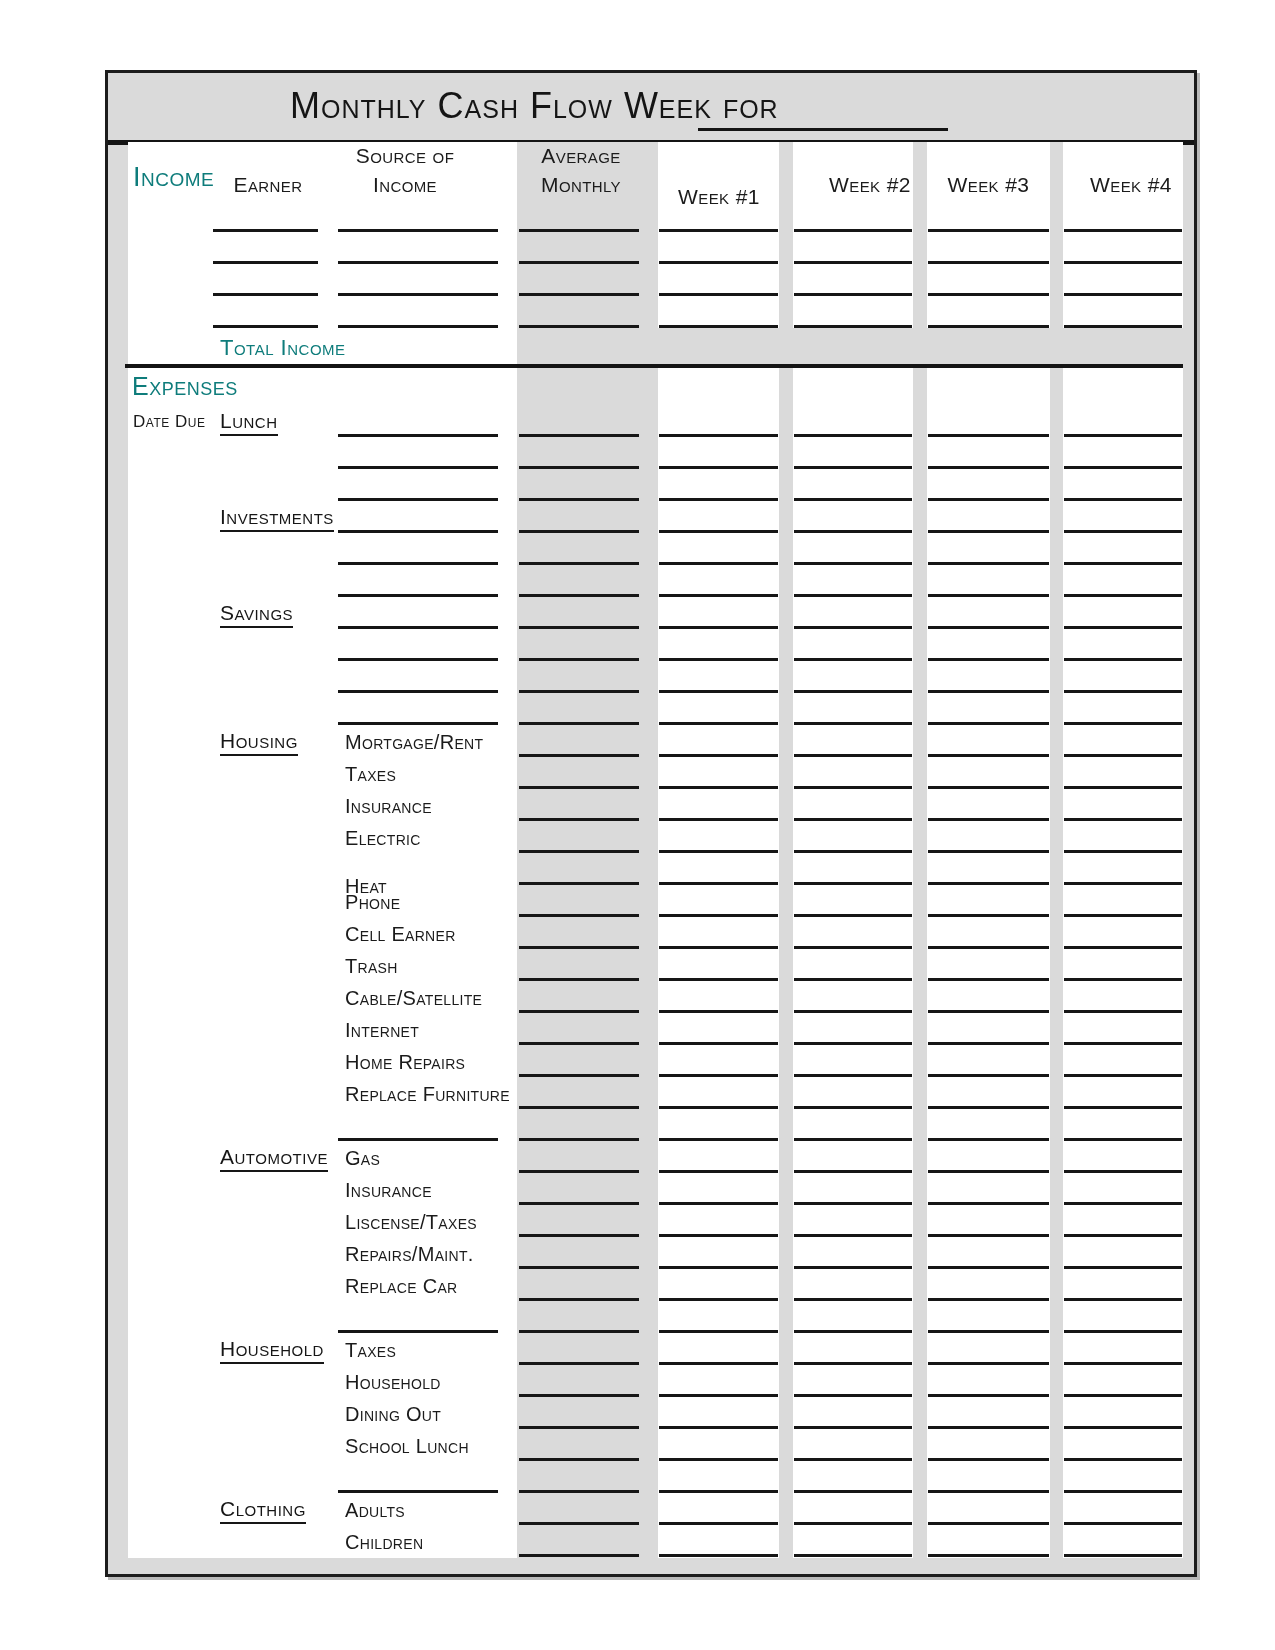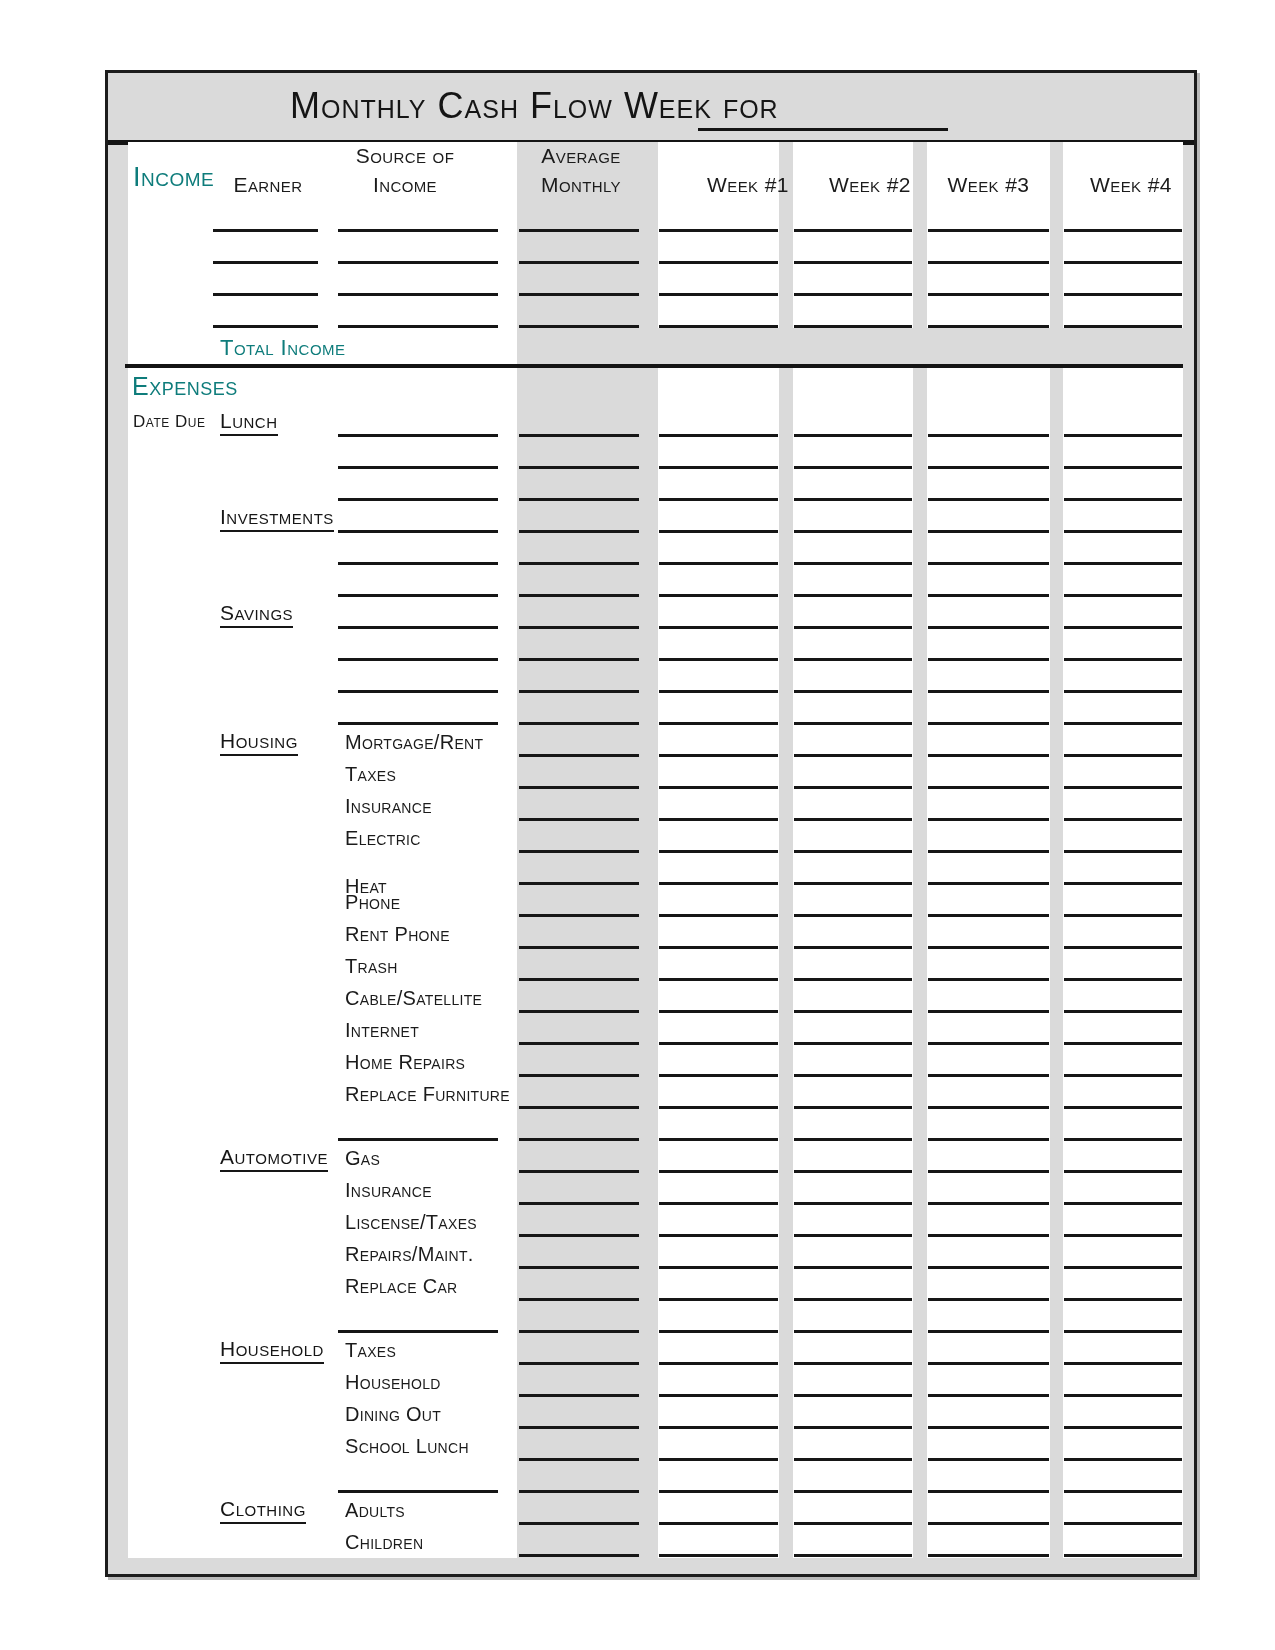--- a/index.html
+++ b/index.html
@@ -70,21 +70,21 @@
   <div class="abs col-header" style="left:330px;top:141px;width:150px;">
     <div>Source of</div>
     <div>Income</div>
   </div>
 
   <div class="abs col-header" style="left:510px;top:141px;width:142px;">
     <div>Average</div>
     <div>Monthly</div>
   </div>
 
-  <div class="abs week-header" style="left:658px;top:171px;width:122px;margin-left:29px;">Week #1</div>
+  <div class="abs week-header" style="left:658px;top:183px;width:122px;">Week #1</div>
   <div class="abs week-header" style="left:793px;top:171px;width:120px;padding-left:17px;">Week #2</div>
   <div class="abs week-header" style="left:927px;top:171px;width:123px;">Week #3</div>
   <div class="abs week-header" style="left:1063px;top:171px;width:136px;">Week #4</div>
 
   <div class="abs total-income teal">Total Income</div>
 
   <div class="abs thick-line" style="left:125px;top:364px;width:1058px;height:4px;"></div>
 
   <div class="abs expenses-label teal">Expenses</div>
   <div class="abs date-due">Date Due</div>
@@ -216,21 +216,21 @@
       <div class="hline" style="left: 659px; top: 914px; width: 119px;"></div>
       <div class="hline" style="left: 794px; top: 914px; width: 118px;"></div>
       <div class="hline" style="left: 928px; top: 914px; width: 121px;"></div>
       <div class="hline" style="left: 1064px; top: 914px; width: 118px;"></div>
       <div class="item-label" style="left: 345px; top: 888px;">Phone</div>
       <div class="hline" style="left: 519px; top: 946px; width: 120px;"></div>
       <div class="hline" style="left: 659px; top: 946px; width: 119px;"></div>
       <div class="hline" style="left: 794px; top: 946px; width: 118px;"></div>
       <div class="hline" style="left: 928px; top: 946px; width: 121px;"></div>
       <div class="hline" style="left: 1064px; top: 946px; width: 118px;"></div>
-      <div class="item-label" style="left: 345px; top: 920px;">Rent Phone</div>
+      <div class="item-label" style="left: 345px; top: 920px;">Cell Earner</div>
       <div class="hline" style="left: 519px; top: 978px; width: 120px;"></div>
       <div class="hline" style="left: 659px; top: 978px; width: 119px;"></div>
       <div class="hline" style="left: 794px; top: 978px; width: 118px;"></div>
       <div class="hline" style="left: 928px; top: 978px; width: 121px;"></div>
       <div class="hline" style="left: 1064px; top: 978px; width: 118px;"></div>
       <div class="item-label" style="left: 345px; top: 952px;">Trash</div>
       <div class="hline" style="left: 519px; top: 1010px; width: 120px;"></div>
       <div class="hline" style="left: 659px; top: 1010px; width: 119px;"></div>
       <div class="hline" style="left: 794px; top: 1010px; width: 118px;"></div>
       <div class="hline" style="left: 928px; top: 1010px; width: 121px;"></div>

